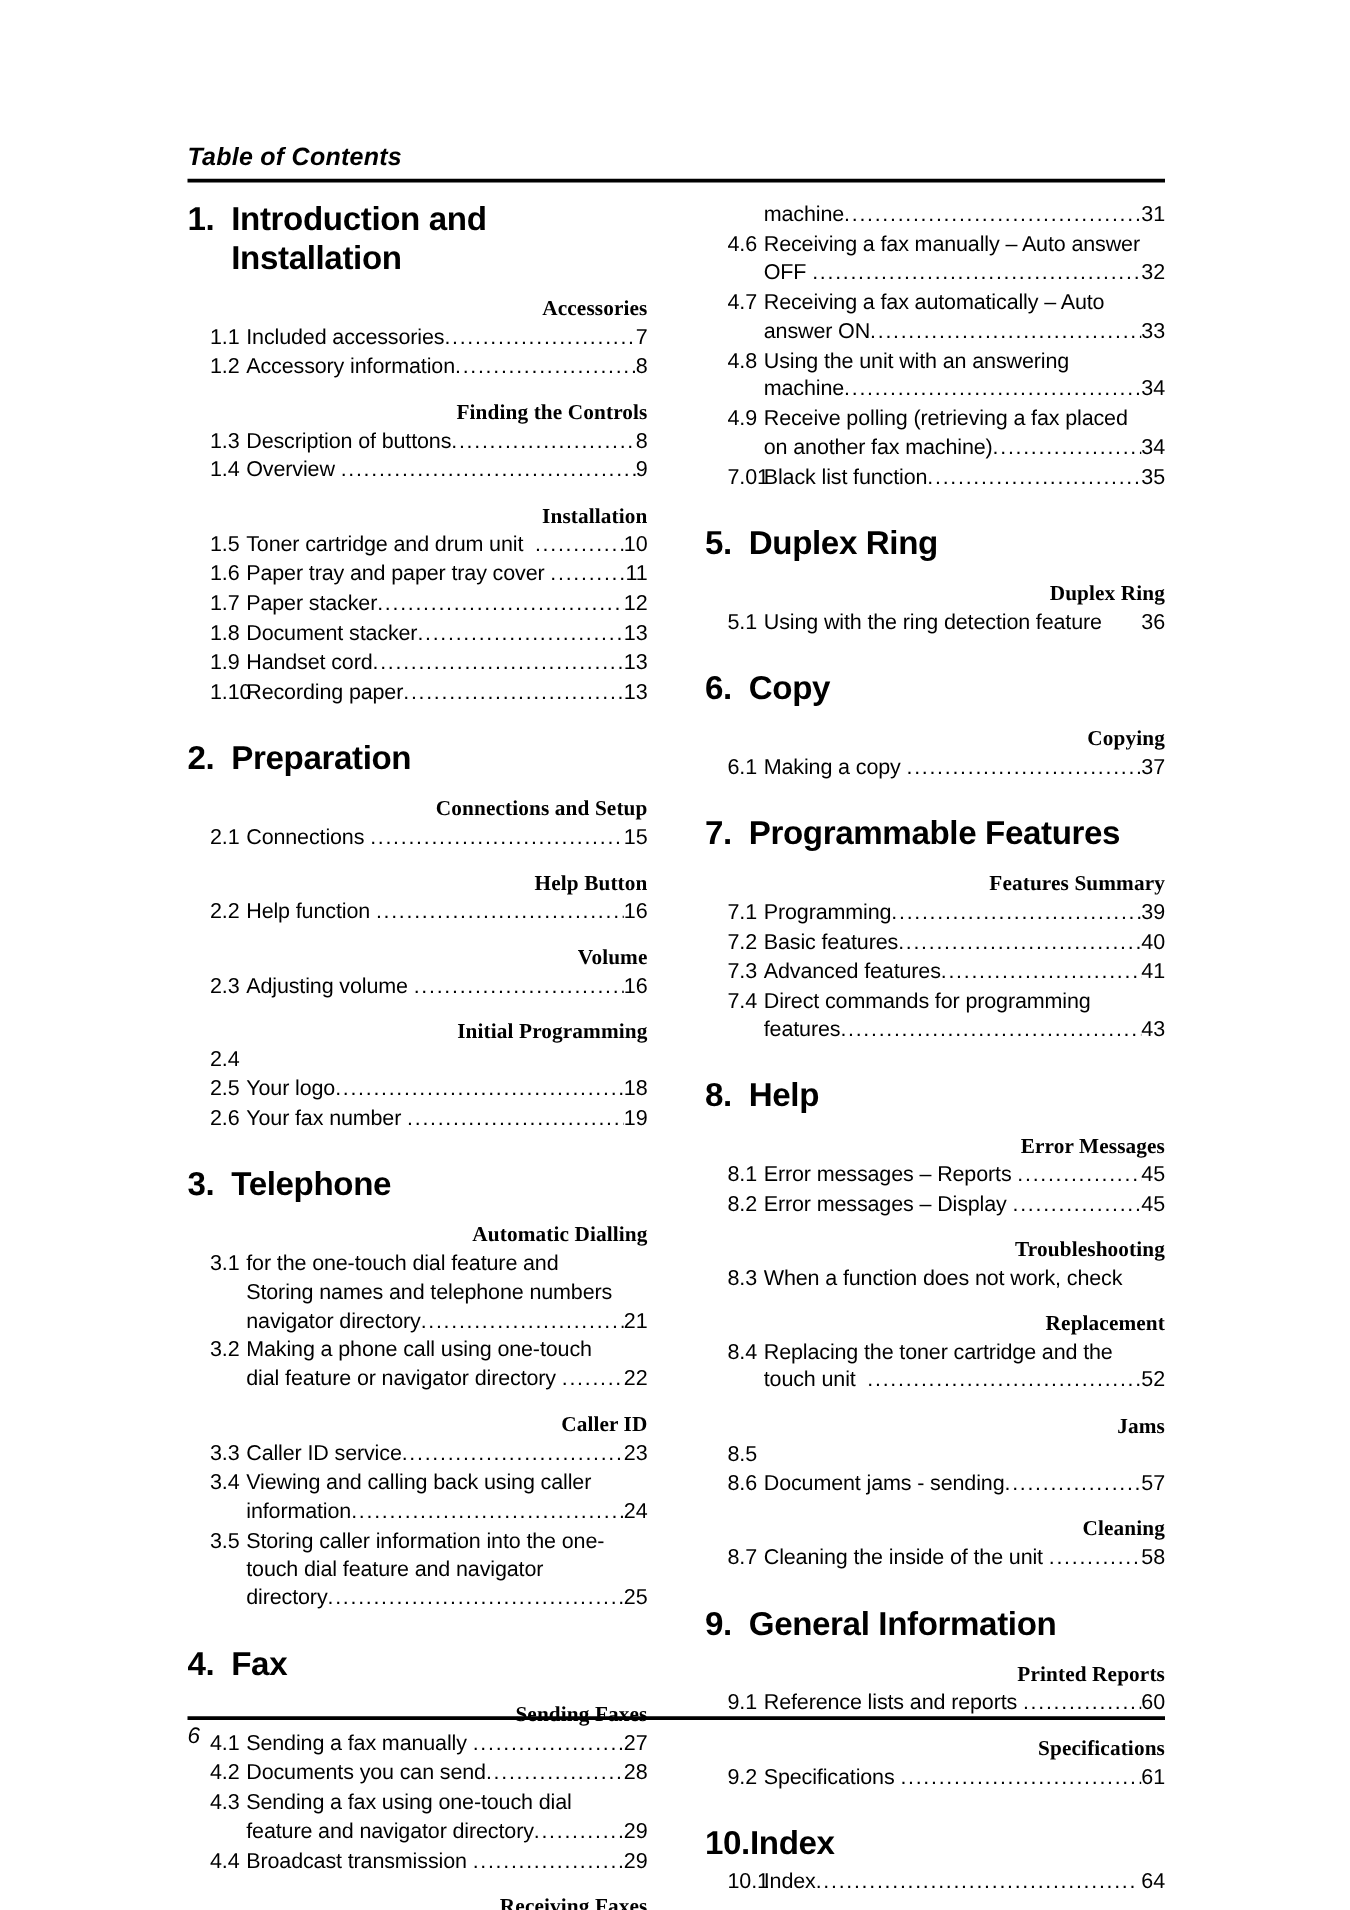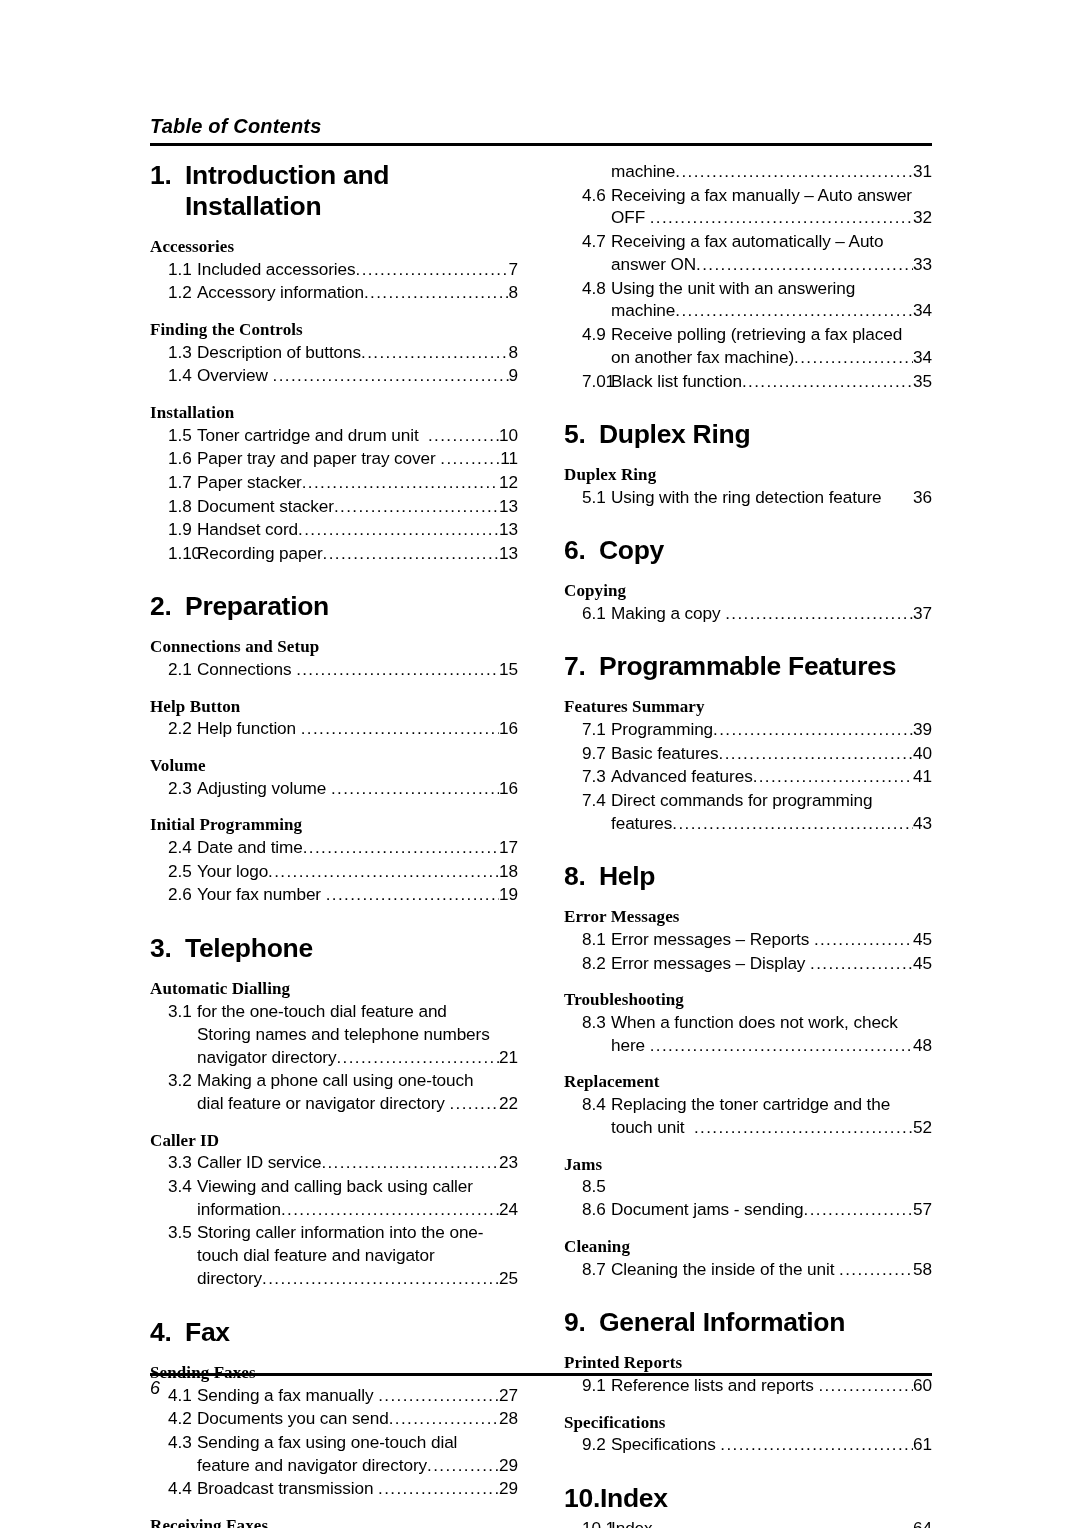--- a/index.html
+++ b/index.html
@@ -82,20 +82,21 @@
   }
 
   
   .group {
     font-family: "Liberation Serif", serif;
     font-weight: bold;
     font-size: 17px;
     line-height: 1.28;
     margin-top: 14px;
     letter-spacing: 0.1px;
+    text-align: right;
   }
 
   
   .entry {
     display: flex;
     align-items: flex-start;
     font-size: 17.2px;
     line-height: 1.33;
     letter-spacing: -0.1px;
   }
@@ -315,27 +316,20 @@
             <div class="leader-line">
               <span class="leader-text">Adjusting volume </span>
               <span class="leader-dots"></span>
               <span class="leader-page">16</span>
             </div>
           </span>
         </div>
         <div class="group">Initial Programming</div>
         <div class="entry">
           <span class="entry-num">2.4</span>
-          <span class="entry-body">
-            <div class="leader-line">
-              <span class="leader-text">Date and time</span>
-              <span class="leader-dots"></span>
-              <span class="leader-page">17</span>
-            </div>
-          </span>
         </div>
         <div class="entry">
           <span class="entry-num">2.5</span>
           <span class="entry-body">
             <div class="leader-line">
               <span class="leader-text">Your logo</span>
               <span class="leader-dots"></span>
               <span class="leader-page">18</span>
             </div>
           </span>
@@ -570,21 +564,21 @@
           <span class="entry-num">7.1</span>
           <span class="entry-body">
             <div class="leader-line">
               <span class="leader-text">Programming</span>
               <span class="leader-dots"></span>
               <span class="leader-page">39</span>
             </div>
           </span>
         </div>
         <div class="entry">
-          <span class="entry-num">9.7</span>
+          <span class="entry-num">7.2</span>
           <span class="entry-body">
             <div class="leader-line">
               <span class="leader-text">Basic features</span>
               <span class="leader-dots"></span>
               <span class="leader-page">40</span>
             </div>
           </span>
         </div>
         <div class="entry">
           <span class="entry-num">7.3</span>
@@ -630,25 +624,20 @@
               <span class="leader-dots"></span>
               <span class="leader-page">45</span>
             </div>
           </span>
         </div>
         <div class="group">Troubleshooting</div>
         <div class="entry">
           <span class="entry-num">8.3</span>
           <span class="entry-body">
             <div class="wrap-line">When a function does not work, check</div>
-            <div class="leader-line">
-              <span class="leader-text">here </span>
-              <span class="leader-dots"></span>
-              <span class="leader-page">48</span>
-            </div>
           </span>
         </div>
         <div class="group">Replacement</div>
         <div class="entry">
           <span class="entry-num">8.4</span>
           <span class="entry-body">
             <div class="wrap-line">Replacing the toner cartridge and the</div>
             <div class="leader-line">
               <span class="leader-text">touch unit  </span>
               <span class="leader-dots"></span>

